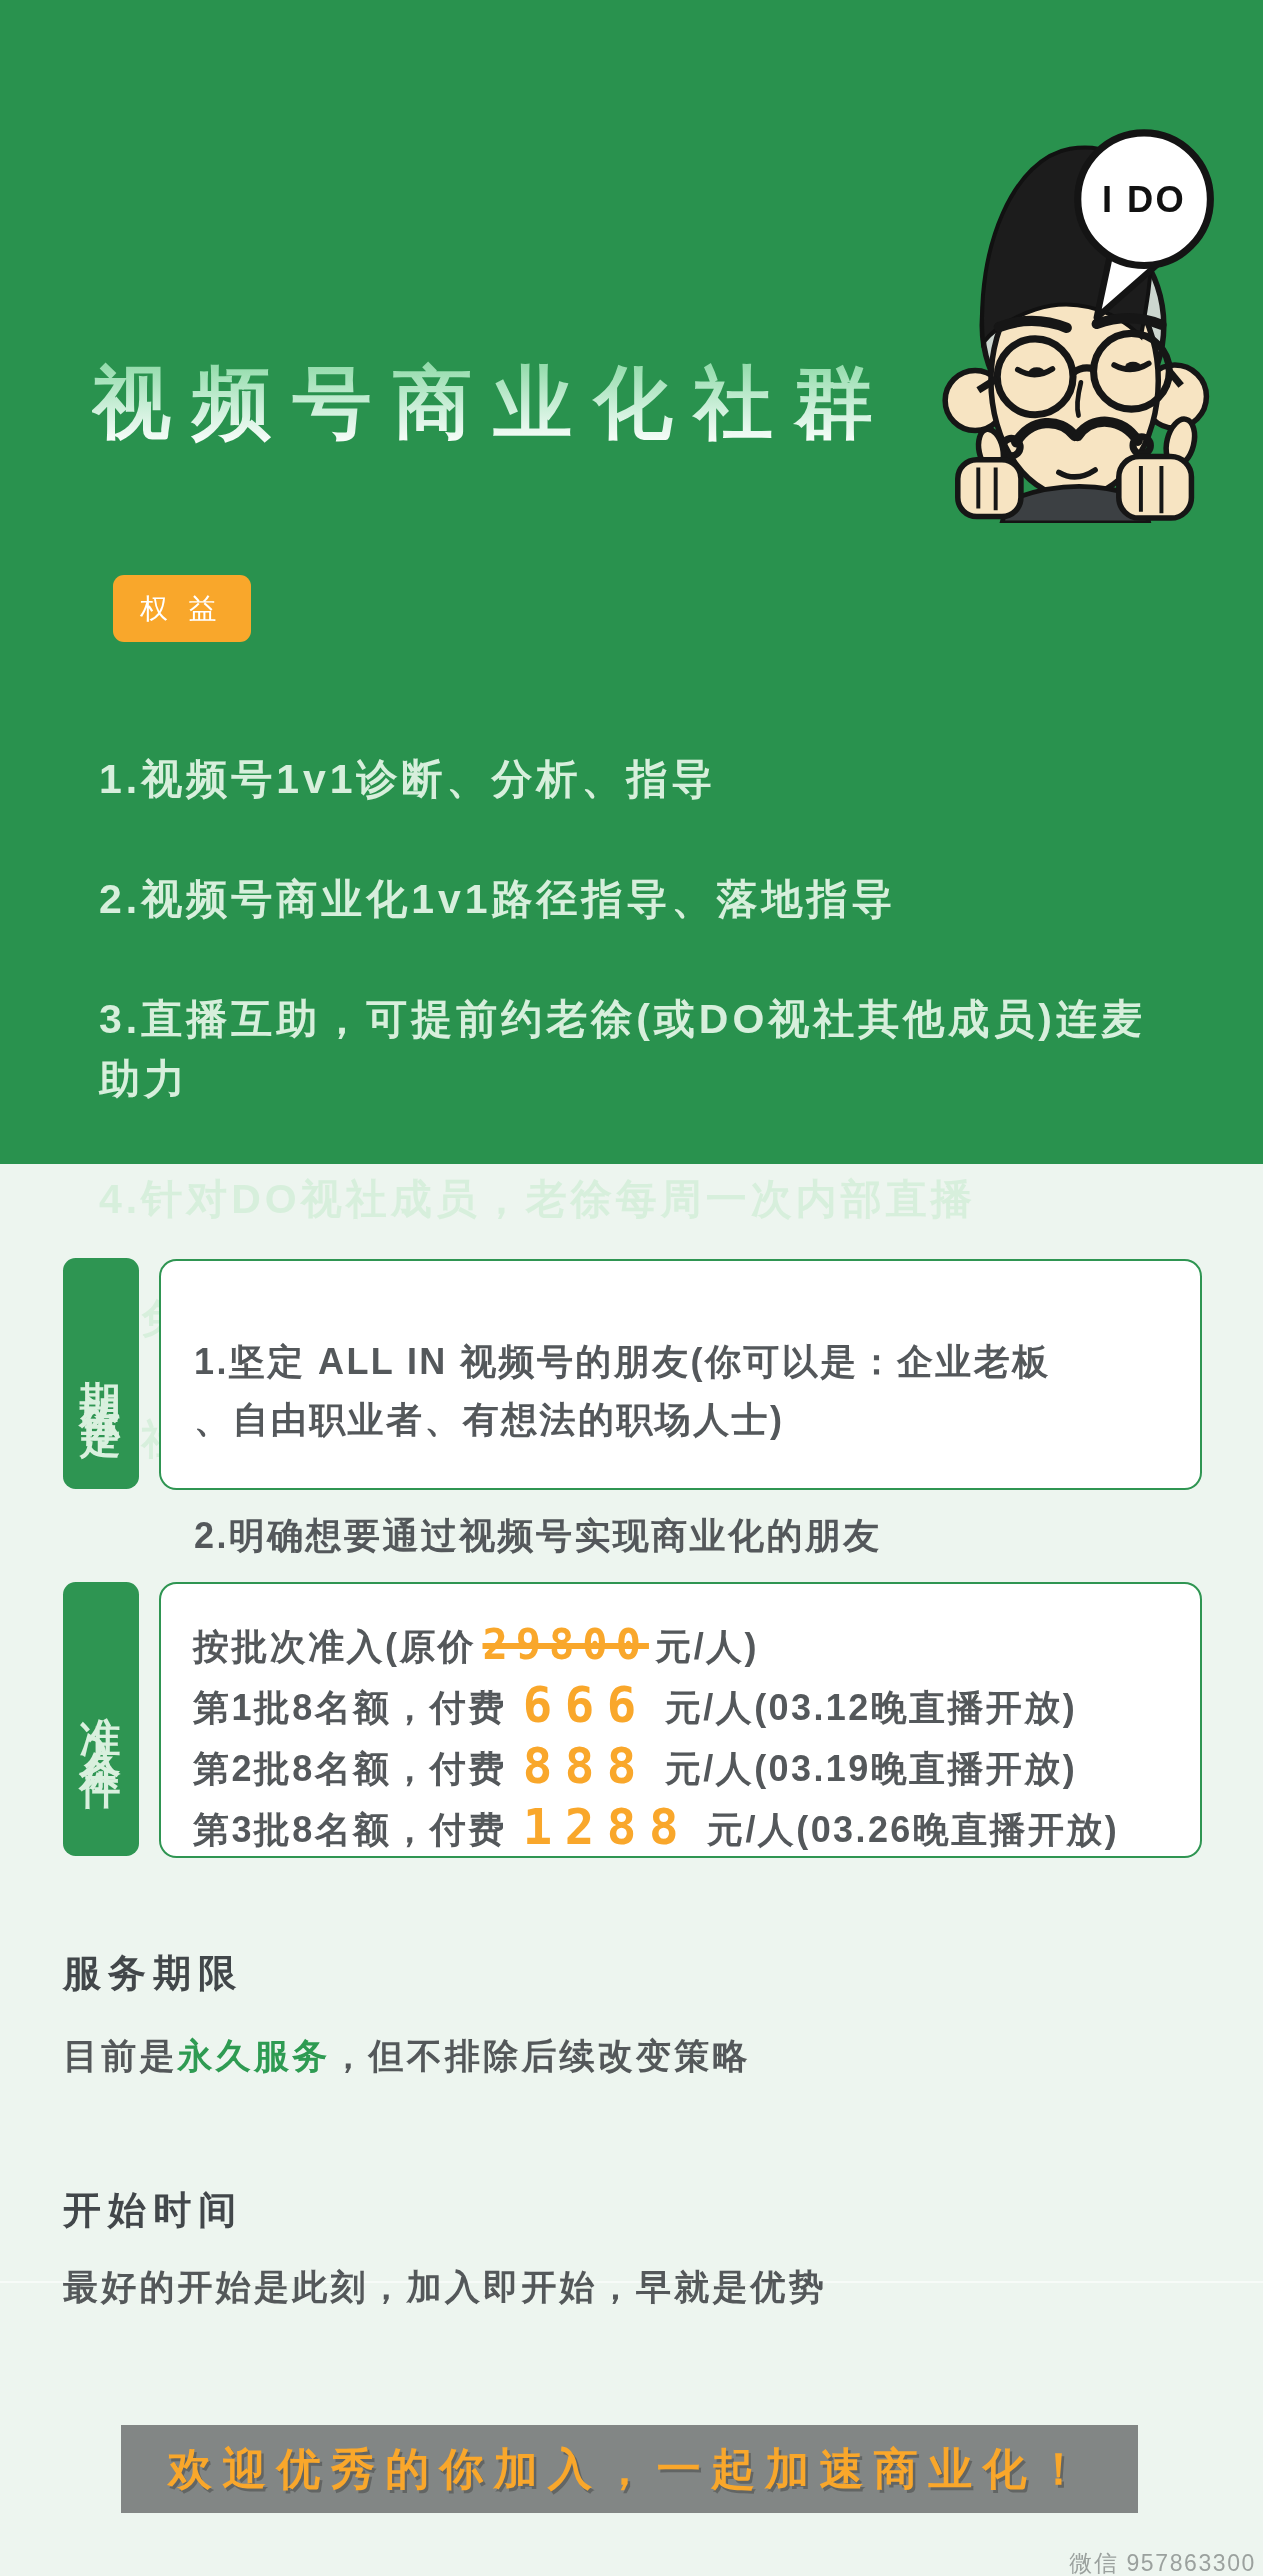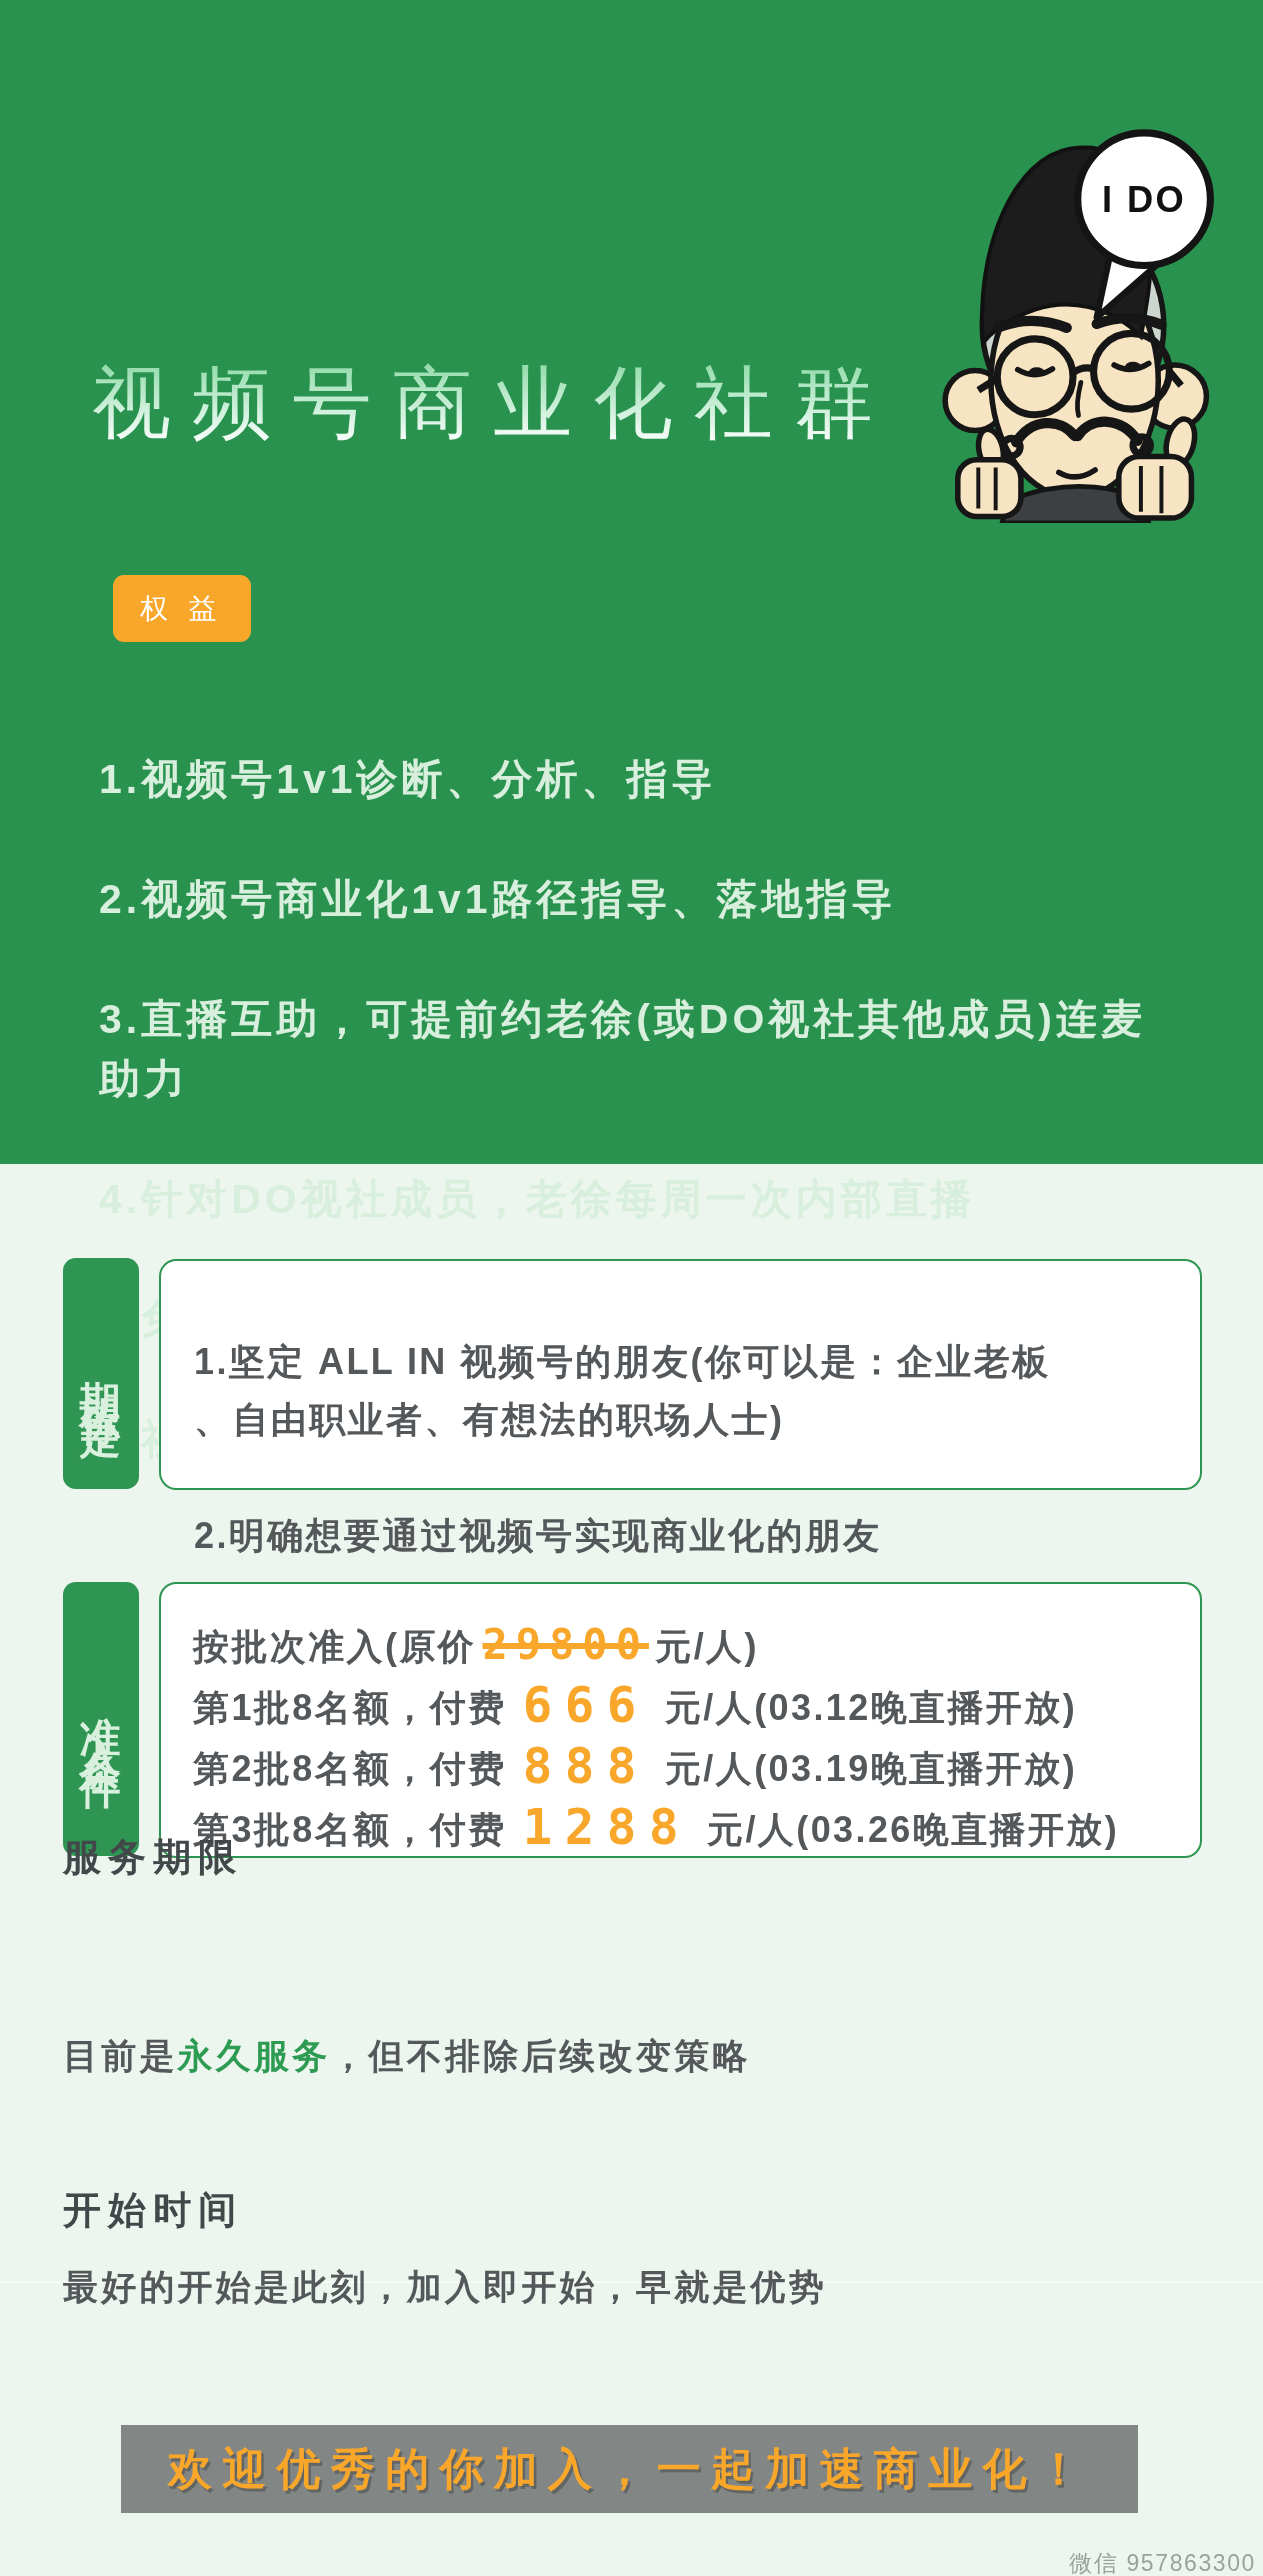--- a/index.html
+++ b/index.html
@@ -12,21 +12,21 @@
   .hero { position:absolute; left:0; top:0; width:1264px; height:1164px; background:#29924e; }
   .hero-title {
     position:absolute; left:88px; top:152px;
     font-size:178px; line-height:1; font-weight:900; letter-spacing:43px; white-space:nowrap;
     color:#e7f9ee;
     background:linear-gradient(180deg,#85d7a0 0%, #cdefdb 55%, #ffffff 100%);
     -webkit-background-clip:text; background-clip:text; -webkit-text-fill-color:transparent;
   }
   .hero-sub {
     position:absolute; left:92px; top:360px;
-    font-size:79px; line-height:1.1; font-weight:400; letter-spacing:21.3px; white-space:nowrap;
+    font-size:79px; line-height:1.1; font-weight:700; letter-spacing:21.3px; white-space:nowrap;
     color:#dff5e6;
     background:linear-gradient(180deg,#8edaa7 0%, #d2f1de 60%, #ffffff 100%);
     -webkit-background-clip:text; background-clip:text; -webkit-text-fill-color:transparent;
   }
   .avatar { position:absolute; left:942px; top:128px; width:281px; height:395px; }
 
   .badge {
     position:absolute; left:113px; top:575px; height:67px;
     background:#f9a72b; color:#ffffff; border-radius:11px;
     font-size:28px; font-weight:400; letter-spacing:20.5px;
@@ -71,21 +71,21 @@
   }
   
   .sec-heading {
     position:absolute; left:63px; color:#42474a;
     font-size:38px; font-weight:800; letter-spacing:7.1px; white-space:nowrap;
   }
   .sec-body {
     position:absolute; left:63px; color:#54585a; z-index:1;
     font-size:35px; font-weight:600; letter-spacing:3.2px; white-space:nowrap;
   }
-  .h-service { top:1832px; }
+  .h-service { top:1948px; }
   .b-service { top:2033px; }
   .h-start   { top:2185px; }
   .b-start   { top:2264px; }
   .hl-green  { color:#2e9b52; font-weight:800; }
   .seam { position:absolute; left:0; top:2281px; width:1264px; height:2.4px;
     background:rgba(255,255,255,0.55); z-index:0; }
   
   .banner {
     position:absolute; left:121px; top:2425px; width:1017px; height:88px;
     background:#828685; display:flex; align-items:center; justify-content:center;

